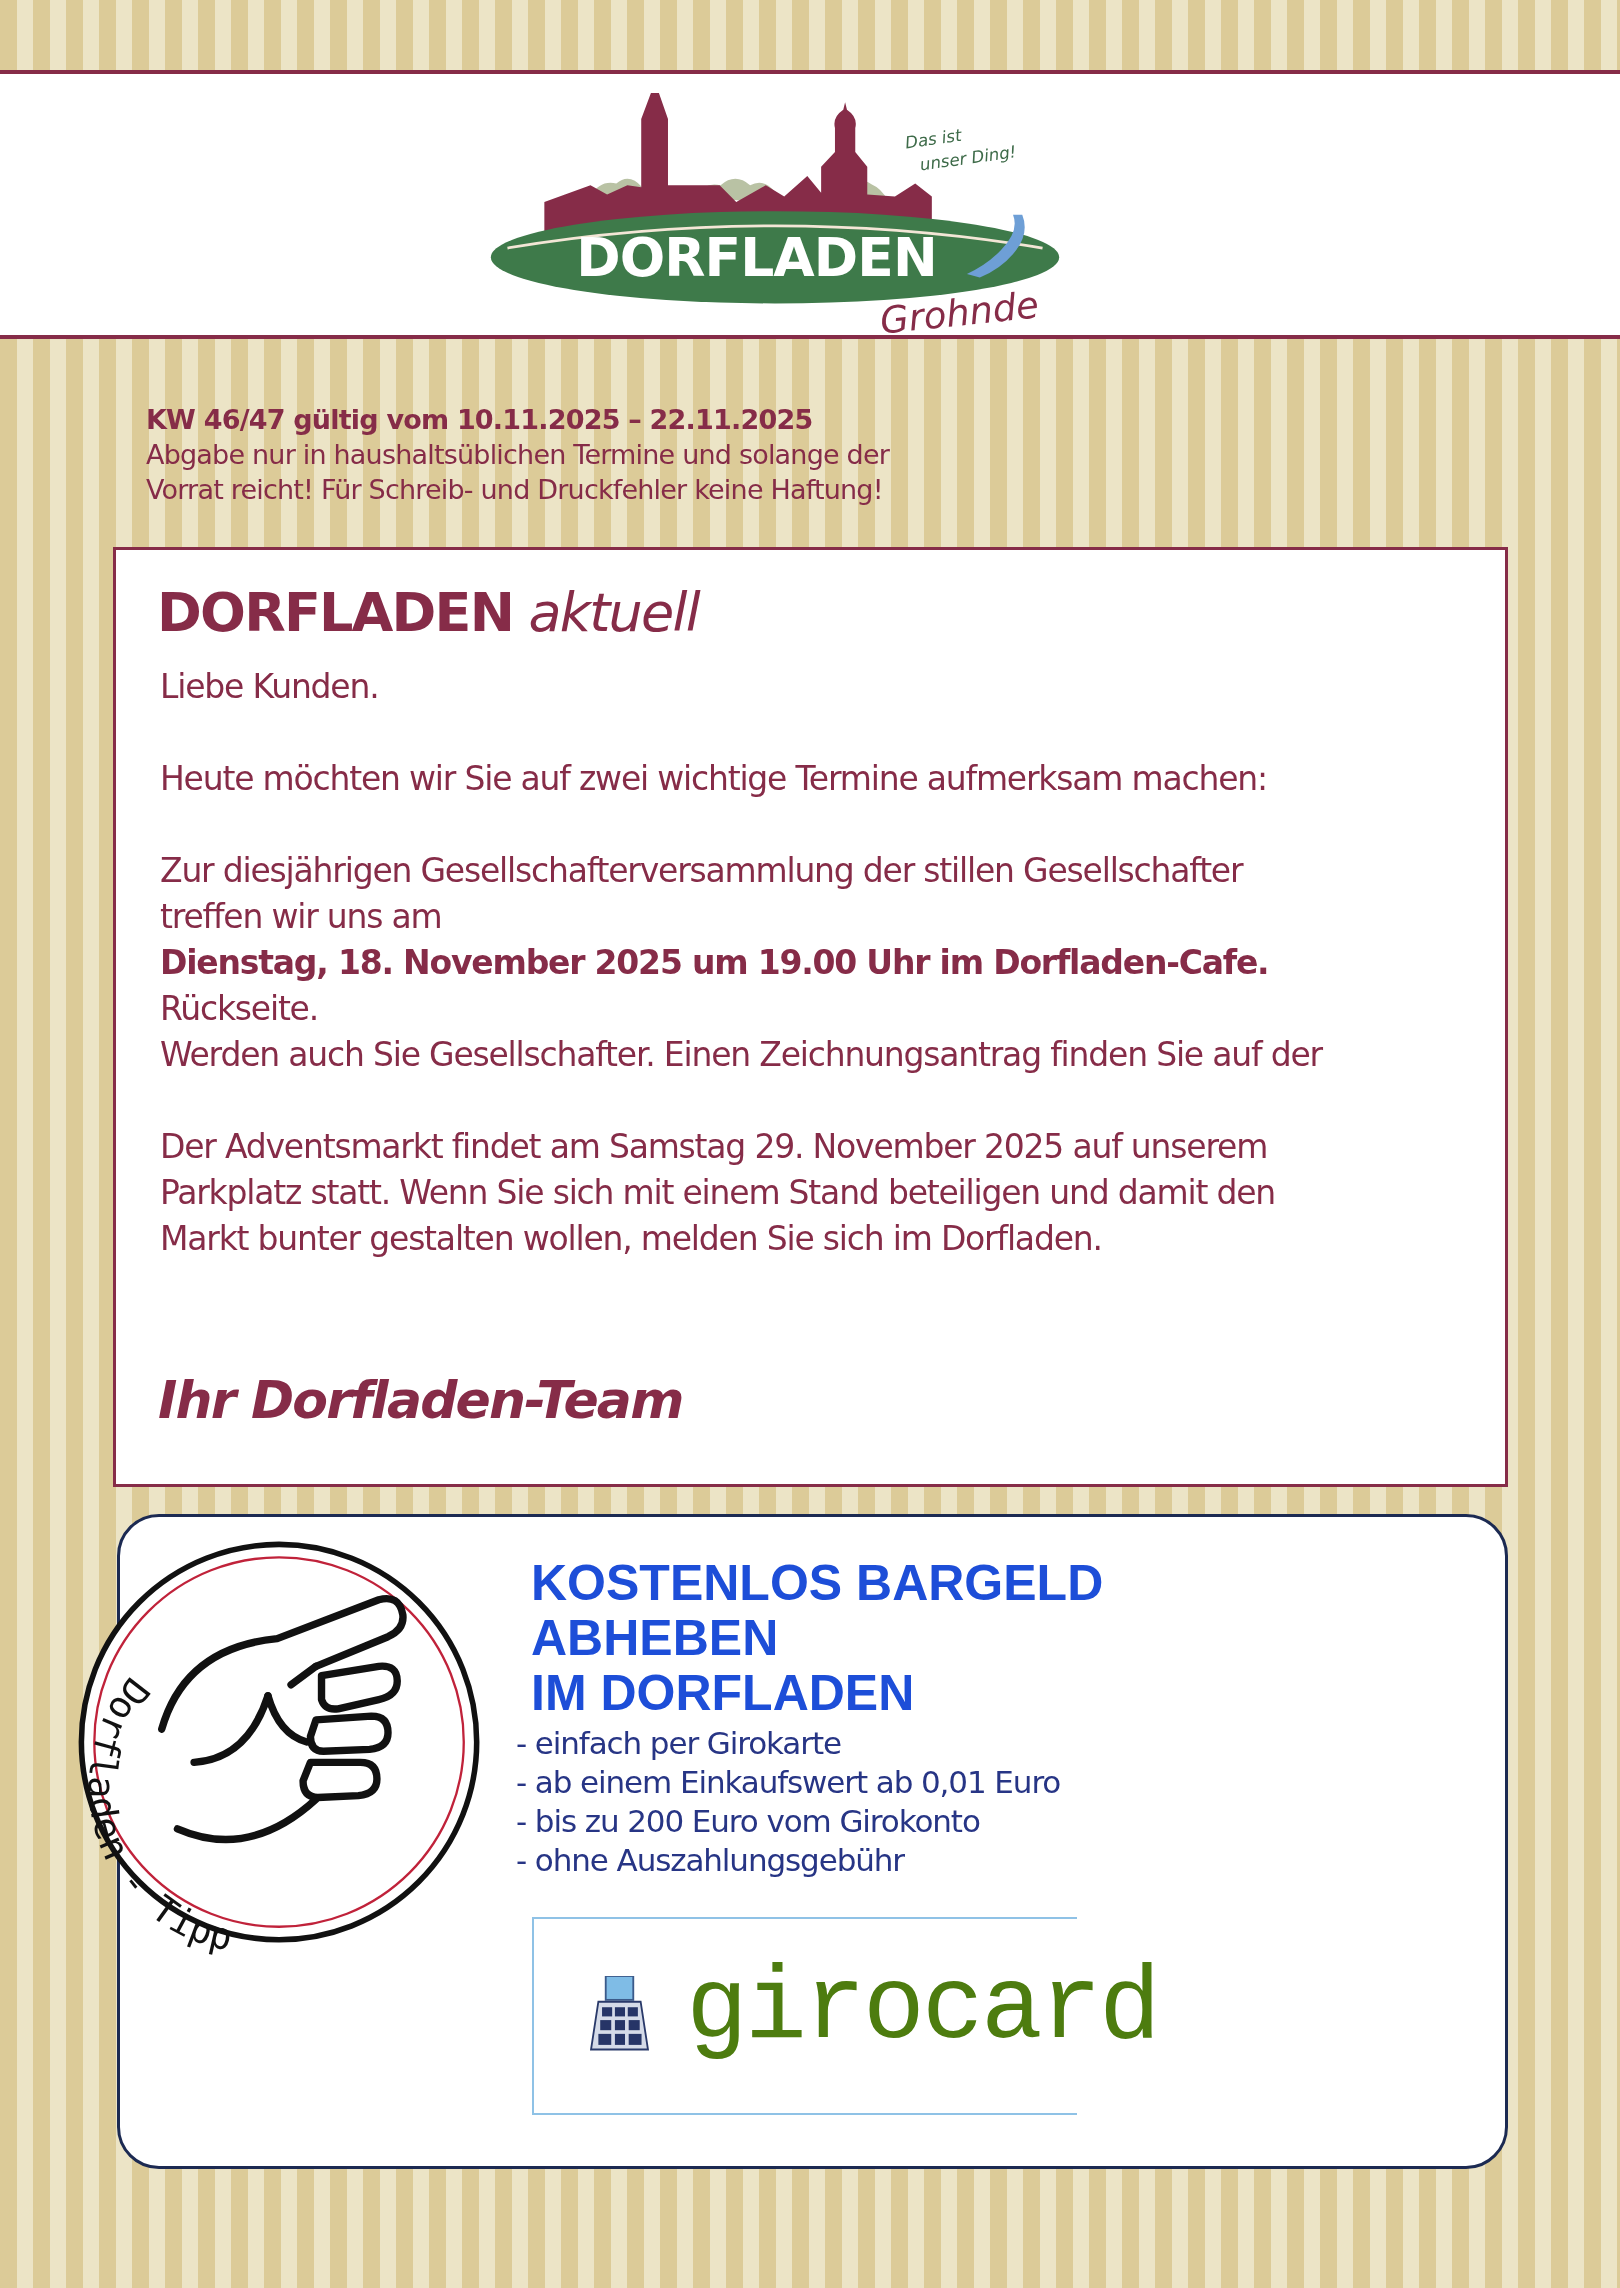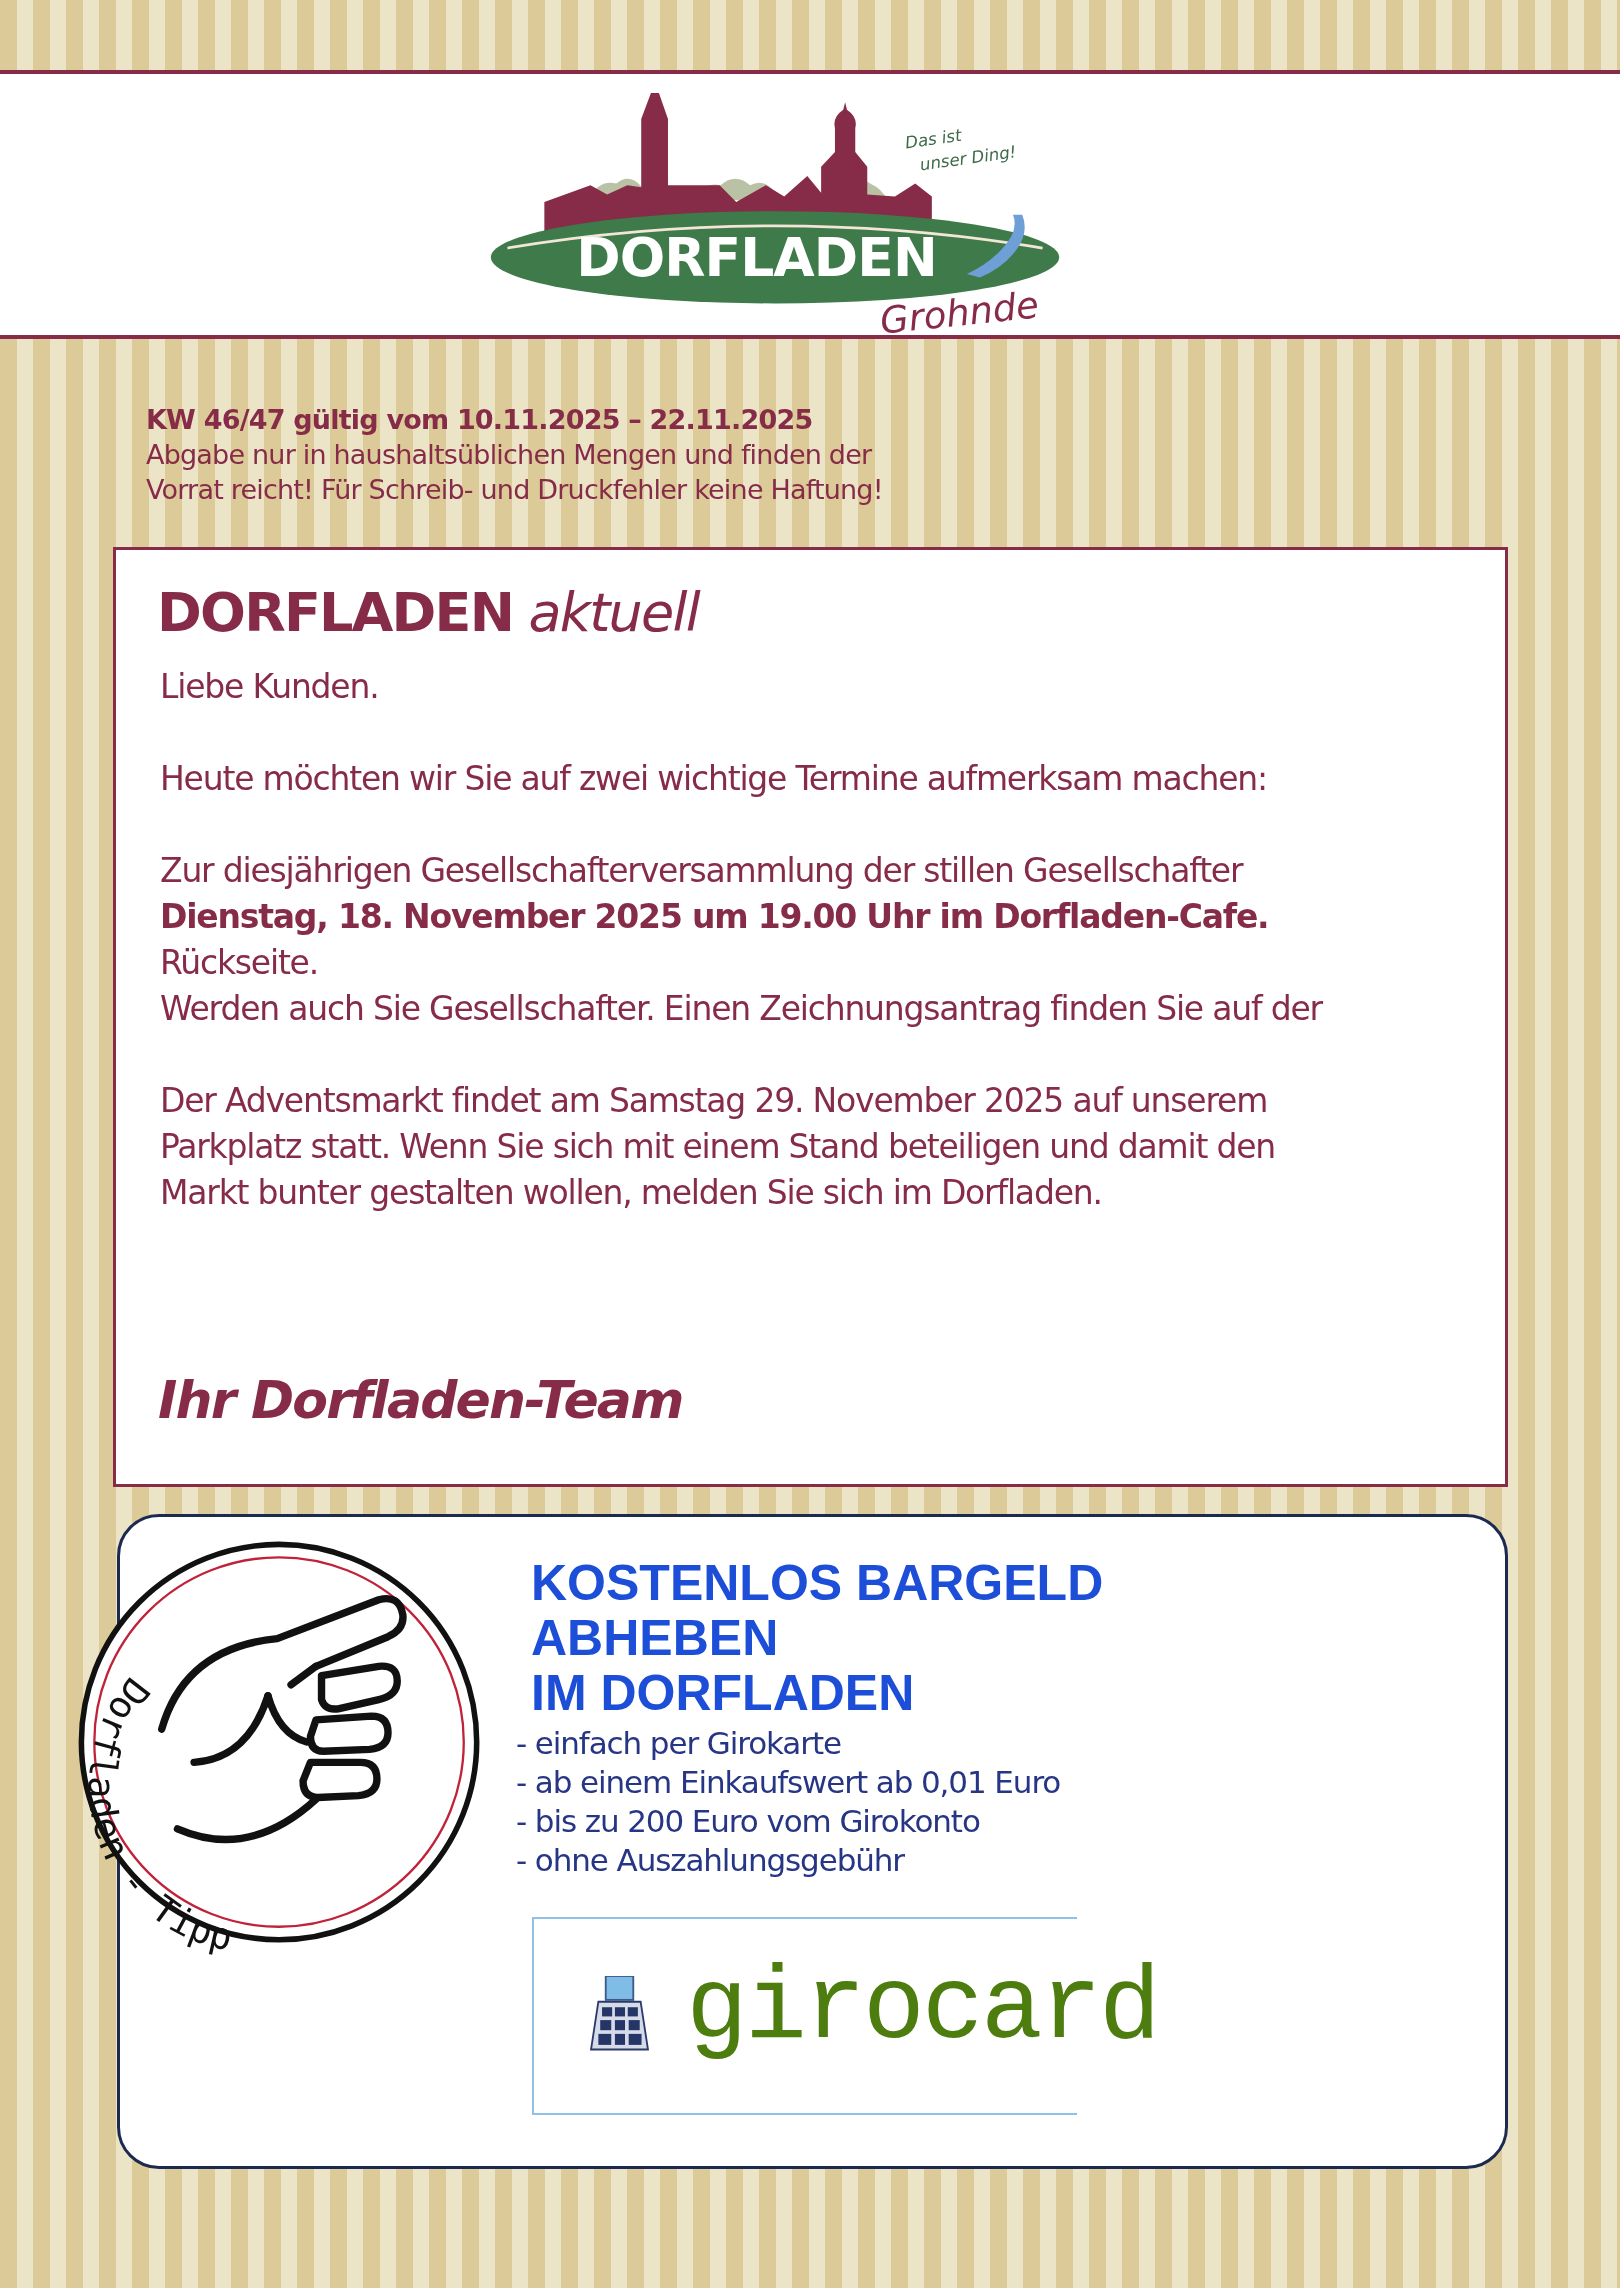--- a/index.html
+++ b/index.html
@@ -104,35 +104,36 @@
       <text x="290" y="198" text-anchor="middle" font-family="DejaVu Sans, sans-serif" font-weight="bold" font-size="58" fill="#ffffff" letter-spacing="-1">DORFLADEN</text>
       <text x="510" y="252" text-anchor="middle" font-family="DejaVu Sans, sans-serif" font-style="italic" font-size="40" fill="#862c48" transform="rotate(-6 510 240)">Grohnde</text>
       <text x="452" y="60" font-family="DejaVu Sans, sans-serif" font-style="italic" font-size="18" fill="#3e6b49" transform="rotate(-8 452 60)">Das ist</text>
       <text x="468" y="84" font-family="DejaVu Sans, sans-serif" font-style="italic" font-size="18" fill="#3e6b49" transform="rotate(-8 468 84)">unser Ding!</text>
     </svg>
   </div>
 </div>
 
 <div class="info">
   <div class="validity">KW 46/47 gültig vom 10.11.2025 – 22.11.2025</div>
-  <div>Abgabe nur in haushaltsüblichen Mengen und finden der</div>
+  <div>Abgabe nur in haushaltsüblichen Termine und solange der</div>
   <div>Vorrat reicht! Für Schreib- und Druckfehler keine Haftung!</div>
 </div>
 
 <div class="aktuell">
   <div class="aktuell-title">
     <span class="t1">DORFLADEN</span>
     <span class="t2">aktuell</span>
   </div>
   <div class="aktuell-body">
     <p>Liebe Kunden.</p>
     <div class="gap"></div>
     <p>Heute möchten wir Sie auf zwei wichtige Termine aufmerksam machen:</p>
     <div class="gap"></div>
     <p>Zur diesjährigen Gesellschafterversammlung der stillen Gesellschafter</p>
+    <p>treffen wir uns am</p>
     <p class="bold">Dienstag, 18. November 2025 um 19.00 Uhr im Dorfladen-Cafe.</p>
     <p>Rückseite.</p>
     <p>Werden auch Sie Gesellschafter. Einen Zeichnungsantrag finden Sie auf der</p>
     <div class="gap"></div>
     <p>Der Adventsmarkt findet am Samstag 29. November 2025 auf unserem</p>
     <p>Parkplatz statt. Wenn Sie sich mit einem Stand beteiligen und damit den</p>
     <p>Markt bunter gestalten wollen, melden Sie sich im Dorfladen.</p>
   </div>
   <div class="signoff">Ihr Dorfladen-Team</div>
 </div>

